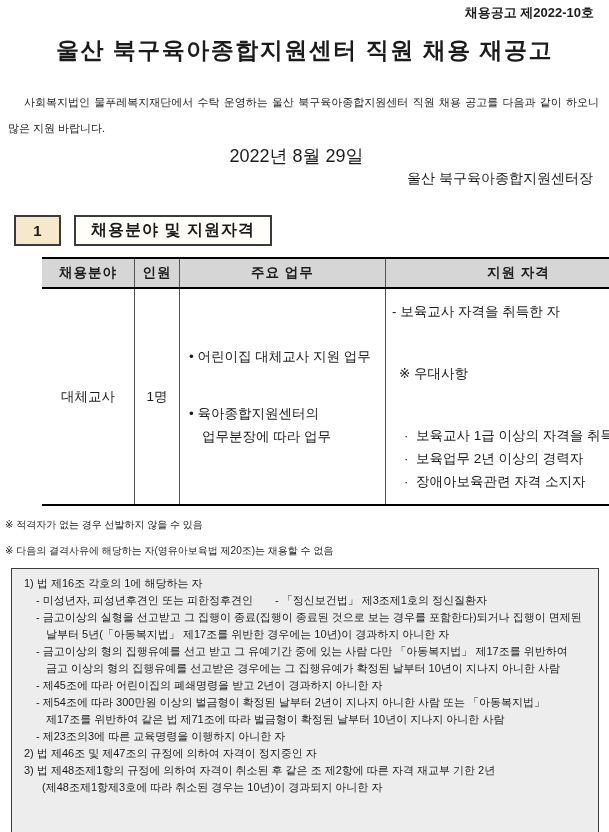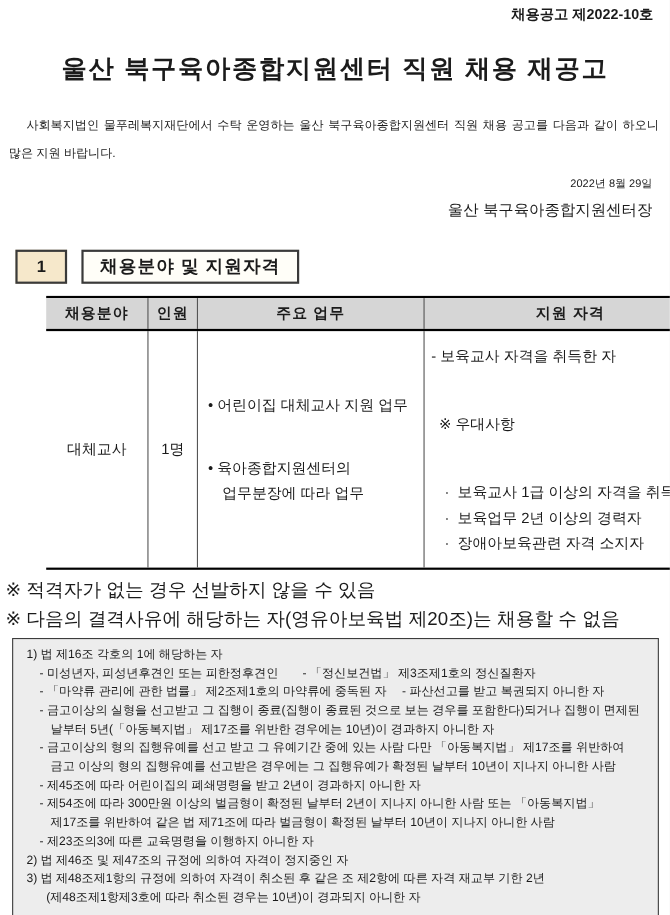--- a/index.html
+++ b/index.html
@@ -13,38 +13,38 @@
     color:#1b1b1b;
     overflow:hidden;
   }
   .notice-no {
     padding:5px 15px 0 0;
     text-align:right;
     font-size:13px; font-weight:bold;
     line-height:16px;
   }
   .doc-title {
-    margin-top:26px;
+    margin-top:14px;
     text-align:center;
     font-size:23px; font-weight:bold;
     letter-spacing:1.5px;
     line-height:30px;
   }
   .intro {
     margin:24px 10px 0 8px;
     font-size:11px; font-weight:500;
     line-height:26px;
     text-align:justify;
     text-indent:16px;
     word-break:keep-all;
   }
   .issue-date {
     margin:4px 16px 0 0;
-    text-align:right;
-    font-size:10px; line-height:22px;
+    text-align:center;
+    font-size:18px; line-height:22px;
   }
   .issuer {
     margin:0 16px 0 0;
     text-align:right;
     font-size:14px; line-height:22px;
   }
   .section-head {
     margin:26px 0 0 14px;
     display:flex; gap:13px; align-items:stretch;
     height:31px;
@@ -105,21 +105,21 @@
     display:flex; flex-direction:column; justify-content:center;
     padding:0 4px 0 6px;
     line-height:23px;
     word-break:keep-all;
     gap:39px;
   }
   .qual-main { padding-left:12px; text-indent:-12px; }
   .qual-pref-head { padding-left:7px; }
   .qual-pref { padding-left:24px; text-indent:-12px; }
   .notes { margin:6px 0 0 5px; }
-  .note-line { font-size:17px; line-height:26px; word-break:keep-all; }
+  .note-line { font-size:10px; line-height:26px; word-break:keep-all; }
   .dq-box {
     margin:4px 10px 0 11px;
     height:280px;
     background:#EDEDED;
     border:1px solid #3c3c3c;
     padding:6px 10px 4px 4px;
     font-size:11px;
     line-height:17px;
     overflow:hidden;
     word-break:keep-all;
@@ -187,21 +187,20 @@
 
       <div class="note-line">※ 다음의 결격사유에 해당하는 자(영유아보육법 제20조)는 채용할 수 없음</div>
     </div>
 
   <div class="dq-box">
 
       <div class="dq-item lvl0">1) 법 제16조 각호의 1에 해당하는 자</div>
 
       <div class="dq-item lvl1">- 미성년자, 피성년후견인 또는 피한정후견인　　- 「정신보건법」 제3조제1호의 정신질환자</div>
 
-      <div class="dq-item lvl1">- 「마약류 관리에 관한 법률」 제2조제1호의 마약류에 중독된 자　 - 파산선고를 받고 복권되지 아니한 자</div>
 
       <div class="dq-item lvl1">- 금고이상의 실형을 선고받고 그 집행이 종료(집행이 종료된 것으로 보는 경우를 포함한다)되거나 집행이 면제된 날부터 5년(「아동복지법」 제17조를 위반한 경우에는 10년)이 경과하지 아니한 자</div>
 
       <div class="dq-item lvl1">- 금고이상의 형의 집행유예를 선고 받고 그 유예기간 중에 있는 사람 다만 「아동복지법」 제17조를 위반하여 금고 이상의 형의 집행유예를 선고받은 경우에는 그 집행유예가 확정된 날부터 10년이 지나지 아니한 사람</div>
 
       <div class="dq-item lvl1">- 제45조에 따라 어린이집의 폐쇄명령을 받고 2년이 경과하지 아니한 자</div>
 
       <div class="dq-item lvl1">- 제54조에 따라 300만원 이상의 벌금형이 확정된 날부터 2년이 지나지 아니한 사람 또는 「아동복지법」 제17조를 위반하여 같은 법 제71조에 따라 벌금형이 확정된 날부터 10년이 지나지 아니한 사람</div>
 
       <div class="dq-item lvl1">- 제23조의3에 따른 교육명령을 이행하지 아니한 자</div>

